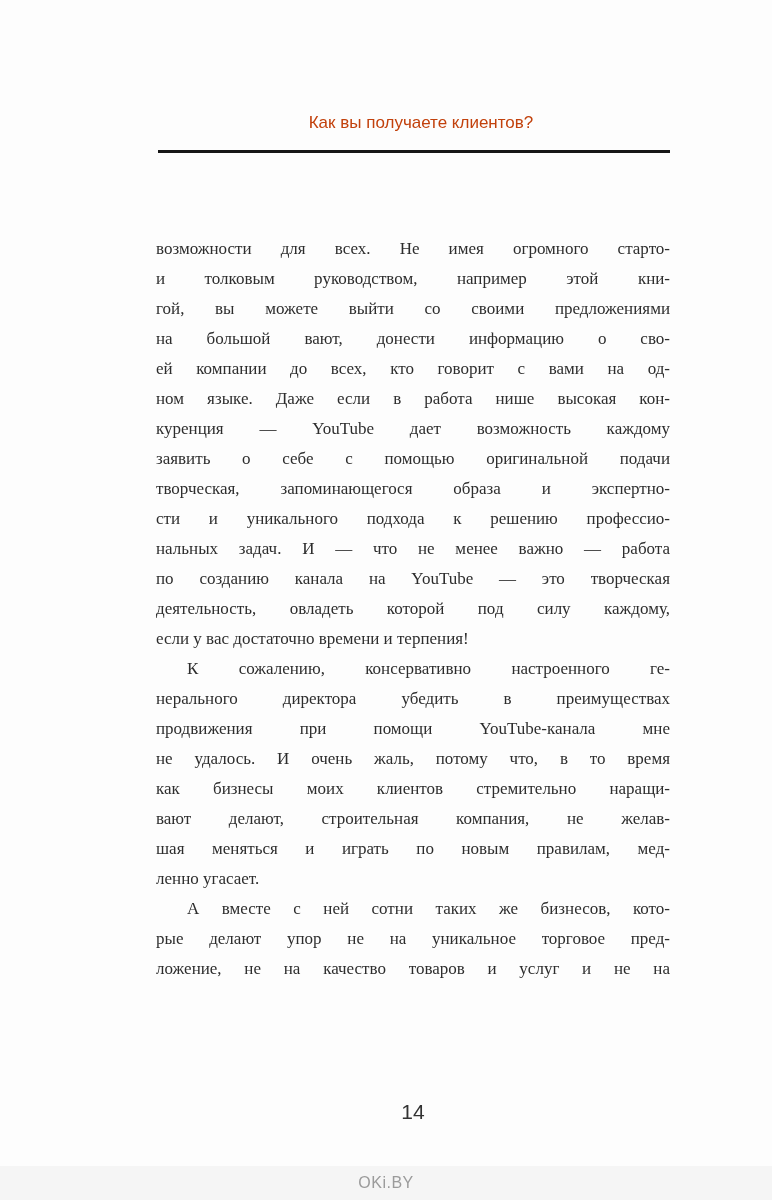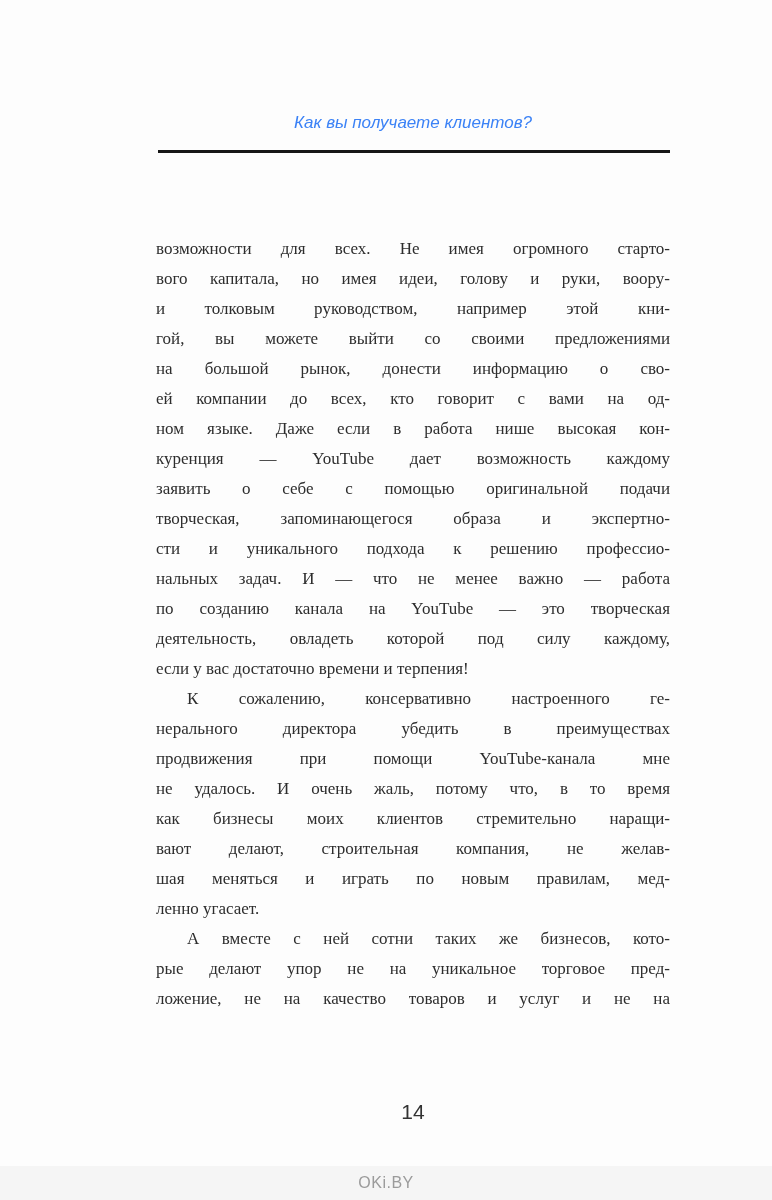--- a/index.html
+++ b/index.html
@@ -11,28 +11,27 @@
     position: relative;
     width: 772px;
     height: 1200px;
     background: #fdfdfd;
     overflow: hidden;
     font-family: "Liberation Serif", serif;
   }
   .running-header {
     position: absolute;
     top: 112px;
-    left: 156px;
+    left: 164px;
     width: 514px;
     text-align: center;
     font-family: "Liberation Sans", sans-serif;
     font-size: 17px;
     line-height: 22px;
-    color: #3b82f6;
-    font-style: italic;
+    color: #c2410c;
   }
   .header-rule {
     position: absolute;
     top: 150px;
     left: 158px;
     width: 512px;
     height: 3px;
     background: #161616;
   }
   .page-body {
@@ -90,24 +89,23 @@
 <body>
 
 <div class="page">
 
   <div class="running-header">Как вы получаете клиентов?</div>
 
   <div class="header-rule"></div>
 
   <div class="page-body">
       <div class="line">возможности для всех. Не имея огромного старто-</div>
-      <div class="line">вого капитала, но имея идеи, голову и руки, воору-</div>
       <div class="line">и толковым руководством, например этой кни-</div>
       <div class="line">гой, вы можете выйти со своими предложениями</div>
-      <div class="line">на большой рынок, донести информацию о сво-</div>
+      <div class="line">на большой вают, донести информацию о сво-</div>
       <div class="line">ей компании до всех, кто говорит с вами на од-</div>
       <div class="line">ном языке. Даже если в работа нише высокая кон-</div>
       <div class="line">куренция — YouTube дает возможность каждому</div>
       <div class="line">заявить о себе с помощью оригинальной подачи</div>
       <div class="line">творческая, запоминающегося образа и экспертно-</div>
       <div class="line">сти и уникального подхода к решению профессио-</div>
       <div class="line">нальных задач. И — что не менее важно — работа</div>
       <div class="line">по созданию канала на YouTube — это творческая</div>
       <div class="line">деятельность, овладеть которой под силу каждому,</div>
       <div class="line para-end">если у вас достаточно времени и терпения!</div>

